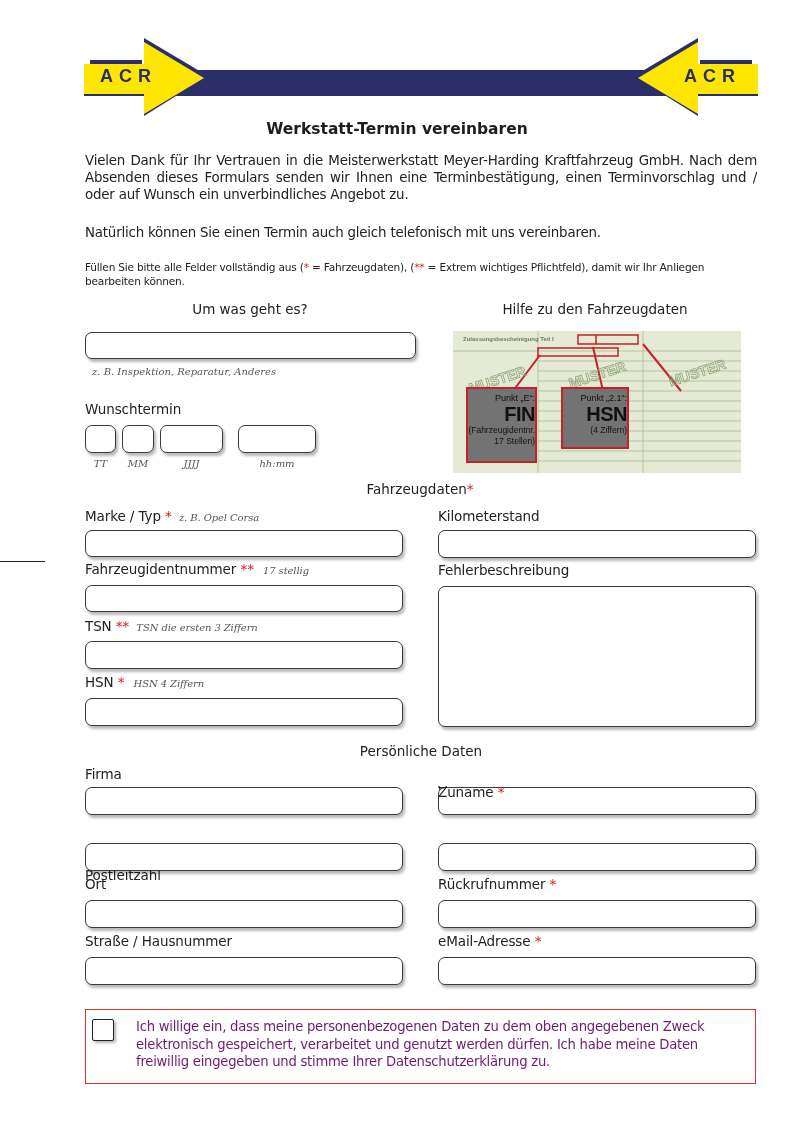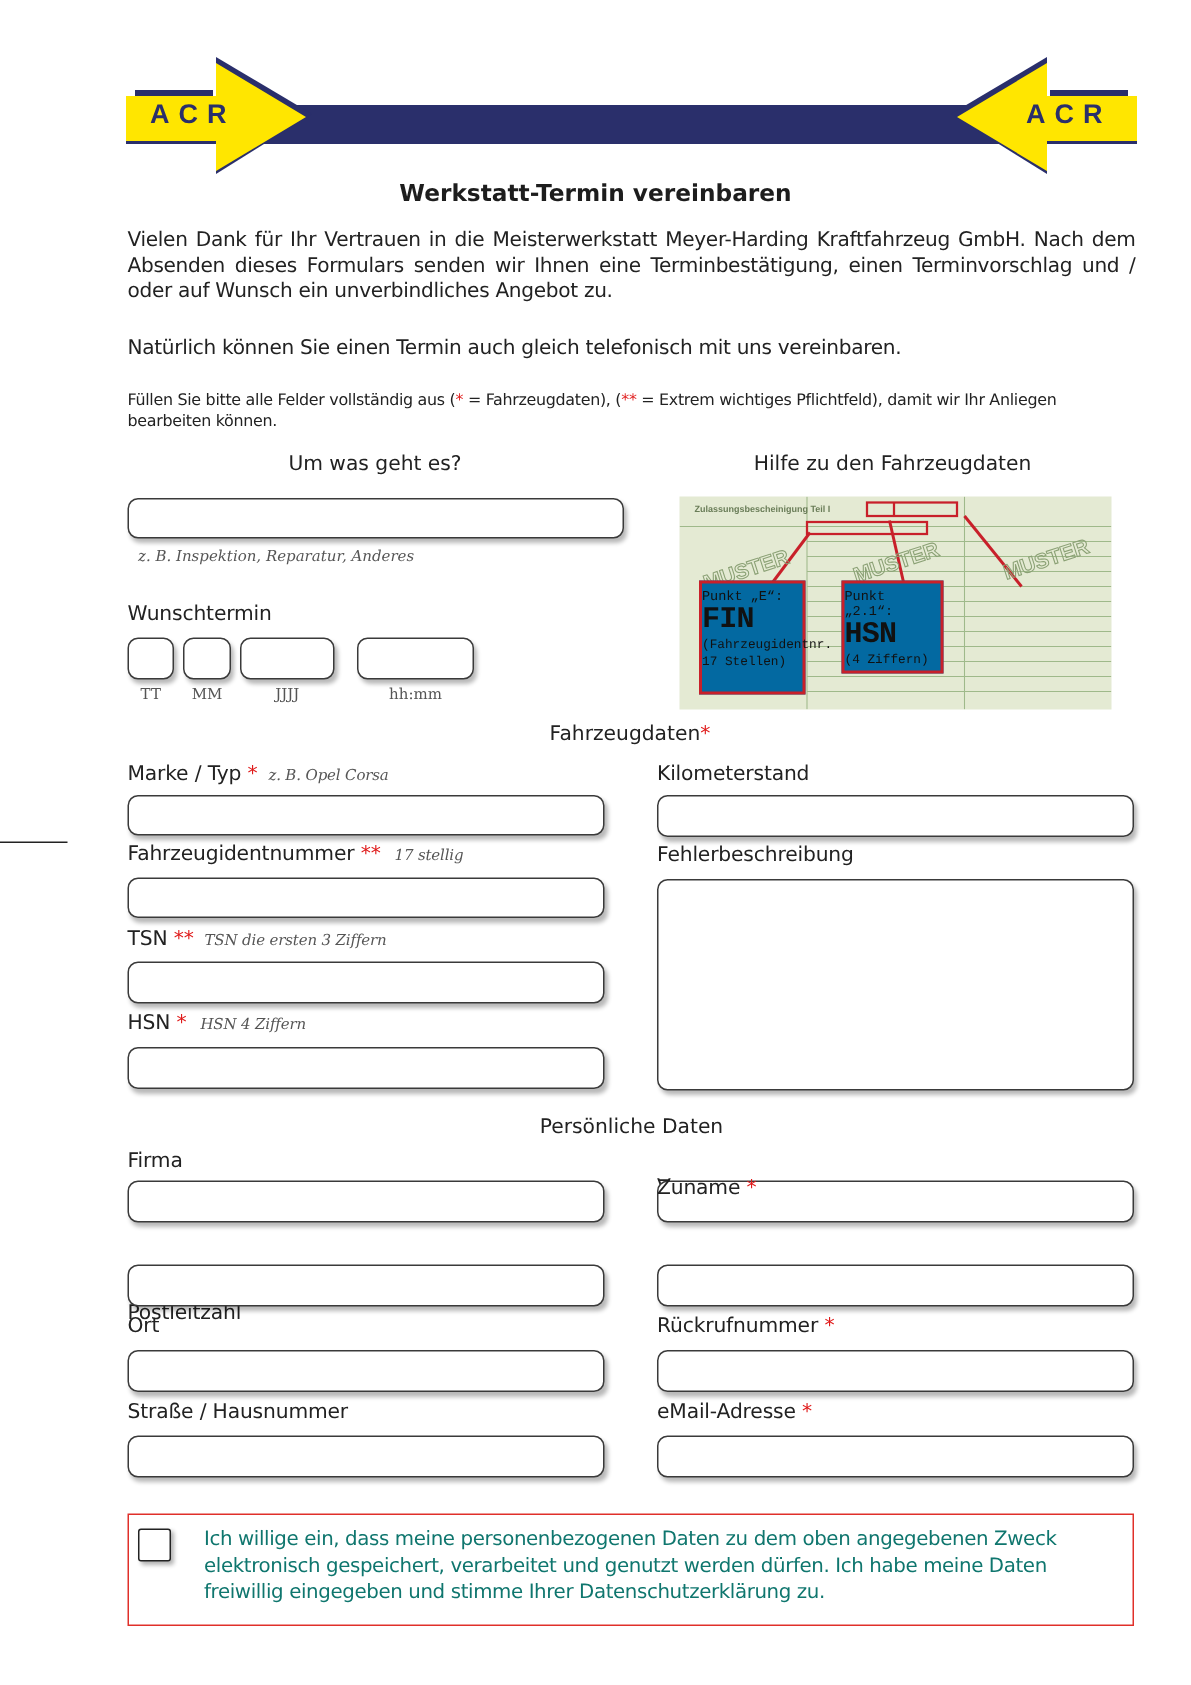--- a/index.html
+++ b/index.html
@@ -10,30 +10,30 @@
   .title { left:0; width:794px; top:120px; text-align:center; font-weight:bold; font-size:15.5px; color:#1d1d1d; }
   .intro { left:85px; width:672px; top:152px; font-size:13.4px; line-height:17px; text-align:justify; text-align-last:left; letter-spacing:-0.2px; color:#222; }
   .intro2 { left:85px; width:672px; top:225px; font-size:13.4px; color:#222; letter-spacing:-0.2px; }
   .note { left:85px; width:672px; top:260px; font-size:10.6px; line-height:14px; color:#222; letter-spacing:-0.2px; }
   .red { color:#e01b1b; }
   .h-sec { font-size:13.5px; color:#222; text-align:center; }
   .label { font-size:13.5px; color:#222; white-space:nowrap; letter-spacing:-0.1px; }
   .hint { font-family:"DejaVu Serif", serif; font-style:italic; font-size:10px; color:#555; }
   .field { background:#fff; border:1.2px solid #3a3a3a; border-radius:7px;
            box-shadow:2px 3px 3px rgba(0,0,0,0.28); box-sizing:border-box; }
-  .sub { font-family:"DejaVu Serif", serif; font-size:10px; color:#555; text-align:center; }
+  .sub { font-family:"DejaVu Serif", serif; font-style:italic; font-size:10px; color:#555; text-align:center; }
   .doc { left:453px; top:331px; width:288px; height:142px; background:#e4ead3; overflow:hidden; }
-  .callout { position:absolute; background:#0369a1; border:2.5px solid #c8202a; box-sizing:border-box; text-align:left;
-             font-family:Liberation Mono, monospace; color:#111; }
+  .callout { position:absolute; background:#737373; border:2.5px solid #c8202a; box-sizing:border-box; text-align:right;
+             font-family:Liberation Sans, sans-serif; color:#111; }
   .callout .p { font-size:9px; margin-top:4px; }
   .callout .big { font-size:20px; font-weight:bold; line-height:22px; letter-spacing:-0.5px; }
   .callout .s { font-size:8.5px; line-height:11px; }
   .consent { left:85px; top:1009px; width:671px; height:75px; border:1.5px solid #e0302a; box-sizing:border-box; }
   .checkbox { left:92px; top:1019px; width:22px; height:22px; border:1.5px solid #222; border-radius:2px; box-sizing:border-box; background:#fff; box-shadow:2px 2px 3px rgba(0,0,0,0.3); }
-  .consent-text { left:136px; top:1018px; width:614px; font-size:13.2px; line-height:17.5px; color:#0f766e; letter-spacing:-0.25px; }
+  .consent-text { left:136px; top:1018px; width:614px; font-size:13.2px; line-height:17.5px; color:#701a75; letter-spacing:-0.25px; }
   .margin-line { left:0; top:561px; width:45px; height:1px; background:#222; }
 </style>
 </head>
 <body>
 
 <div class="abs banner">
   <svg width="674" height="80" viewBox="0 0 674 80">
     <rect x="0" y="34" width="674" height="26" fill="#2a2f6b"></rect>
 
     <rect x="6" y="24" width="52" height="4" fill="#2a2f6b"></rect>

